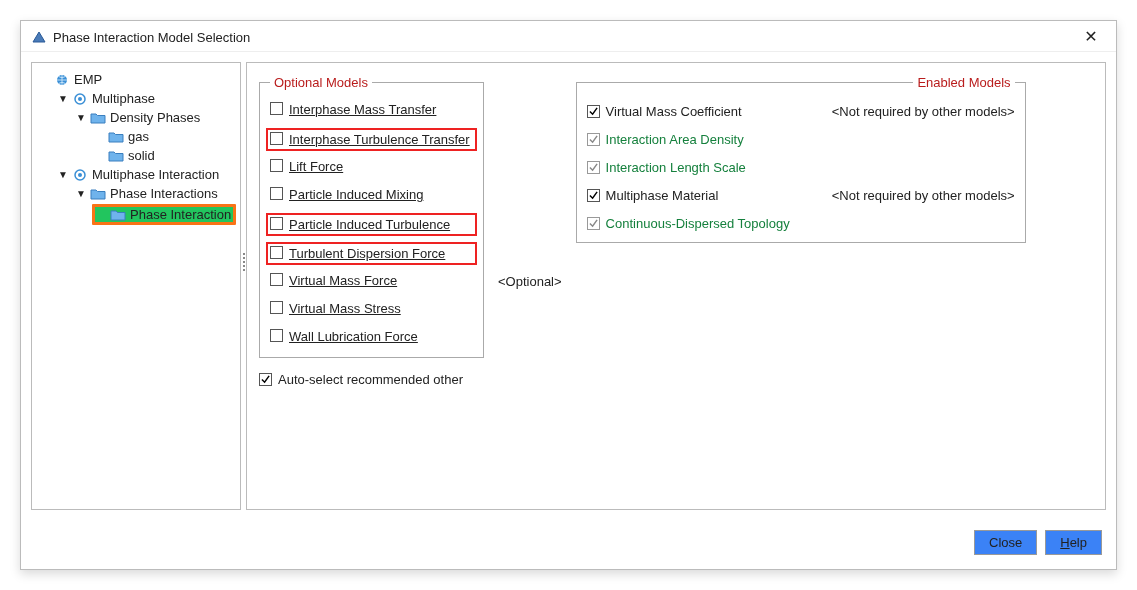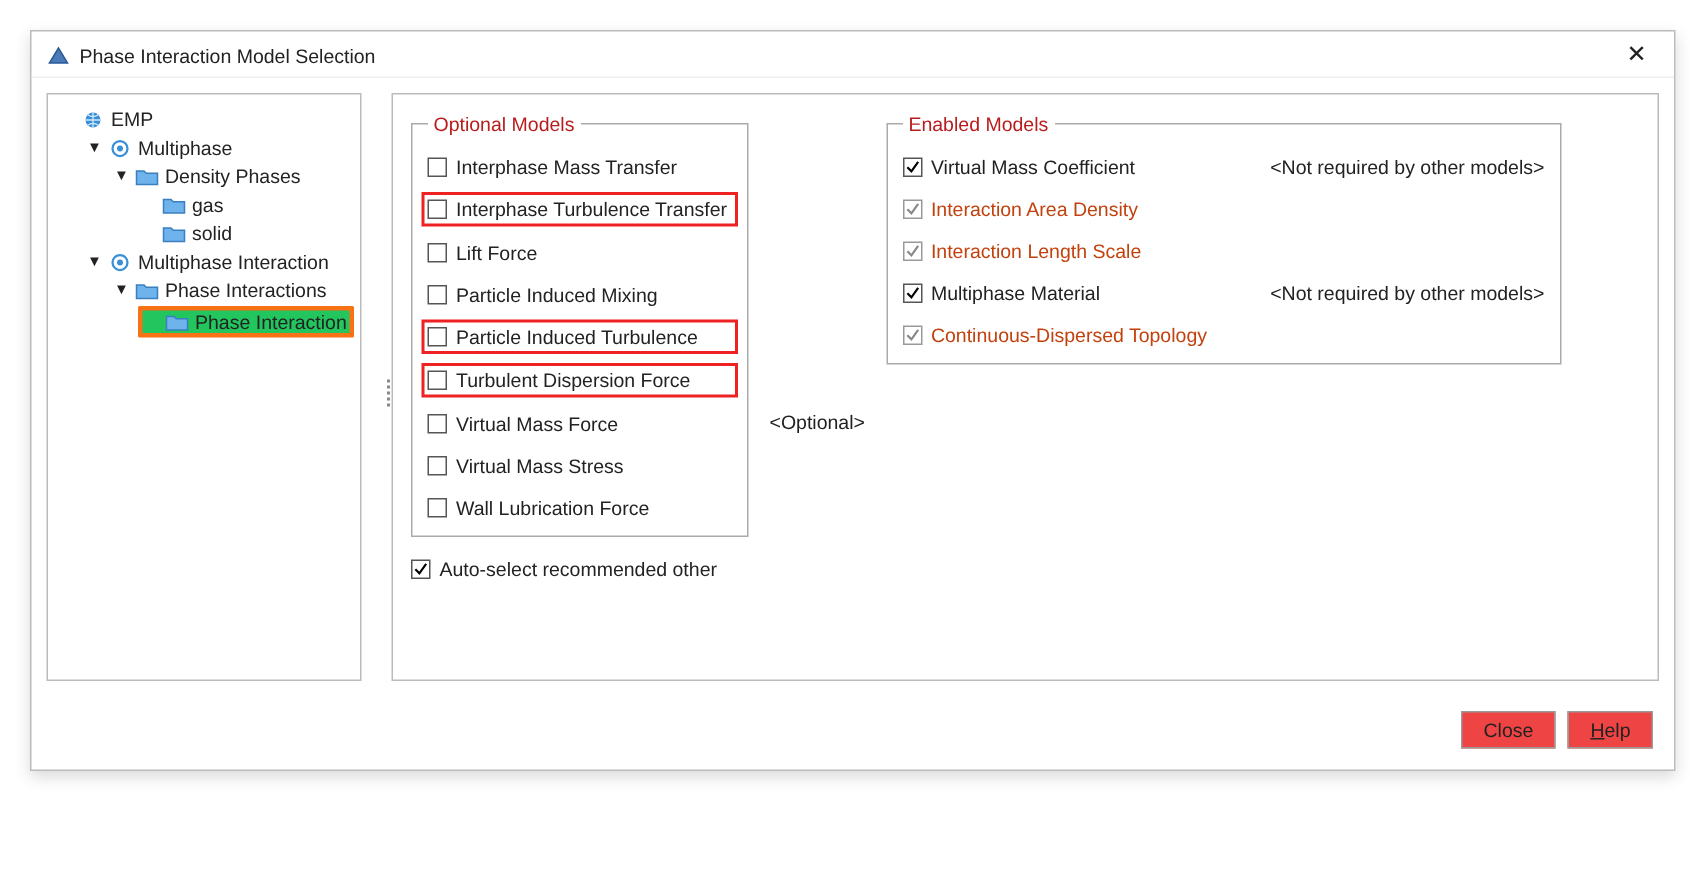--- a/index.html
+++ b/index.html
@@ -6,21 +6,21 @@
   body {
     margin: 0;
     background: #fff;
     font-family: "Segoe UI", Arial, sans-serif;
     font-size: 13px;
     color: #222;
     padding: 20px;
   }
   .window {
     width: 1097px;
-    height: 494px;
+    height: 550px;
     border: 1px solid #bbb;
     box-shadow: 0 4px 10px rgba(0,0,0,0.15);
     background: #fff;
     display: flex;
     flex-direction: column;
   }
   .titlebar {
     padding: 8px 10px 6px 10px;
     display: flex;
     align-items: center;
@@ -33,21 +33,21 @@
     font-size: 16px;
     line-height: 16px;
     width: 30px;
     text-align: center;
     cursor: pointer;
   }
   .content {
     flex: 1;
     display: flex;
     padding: 10px;
-    gap: 20px;
+    gap: 5px;
     position: relative;
   }
   .tree-panel {
     width: 210px;
     border: 1px solid #bbb;
     padding: 6px 4px;
     overflow: auto;
     background: #fff;
   }
   .right-panel {
@@ -77,58 +77,58 @@
     border: 1px solid #aaa;
     padding: 8px 10px 10px 10px;
     margin: 0;
   }
   fieldset.group > legend {
     font-size: 13px;
     padding: 0 4px;
     color: #b91c1c;
   }
   .optional-group { width: 225px; }
-  .enabled-group { width: 450px; }
+  .enabled-group { width: 450px; text-align: right; }
   .optional-list, .enabled-list {
     display: flex;
     flex-direction: column;
     gap: 10px;
     margin-top: 4px;
   }
   .highlight-row {
     border: 2px solid #e22;
     margin: -2px -4px;
     padding: 2px 2px;
   }
   .chk-row {
     display: flex;
-    align-items: center;
     gap: 6px;
     min-height: 18px;
+    text-decoration: underline;
   }
   .chk {
     width: 13px; height: 13px;
     border: 1px solid #555;
     display: inline-flex;
     align-items: center;
     justify-content: center;
     font-size: 10px;
     line-height: 10px;
     cursor: pointer;
     background: #fff;
   }
   .chk.checked svg { display: block; }
   .chk svg { display: none; width: 9px; height: 9px; }
   .chk.disabled {
     border-color: #999;
     cursor: default;
   }
   .chk.disabled svg path { stroke: #888; }
   .chk-label { font-size: 13px; }
-  .chk-label.disabled { color: #c2410c; }
+  .chk-label.disabled { color: #15803d; }
   .centered-label {
     font-size: 13px;
     align-self: center;
     margin-top: 100px;
   }
   .enabled-row {
     display: flex;
     align-items: center;
     gap: 6px;
     min-height: 18px;
@@ -173,21 +173,21 @@
   .icon svg { width: 16px; height: 14px; }
   .node-label { font-size: 13px; }
   .footer {
     display: flex;
     justify-content: flex-end;
     padding: 10px 14px 14px 10px;
     gap: 8px;
   }
   .btn {
     border: 1px solid #999;
-    background: #ef4444;
+    background: #3b82f6;
     padding: 4px 14px;
     font-size: 13px;
     cursor: pointer;
     min-width: 56px;
     text-align: center;
   }
   .btn .u { text-decoration: underline; }
 </style>
 </head>
 <body>

